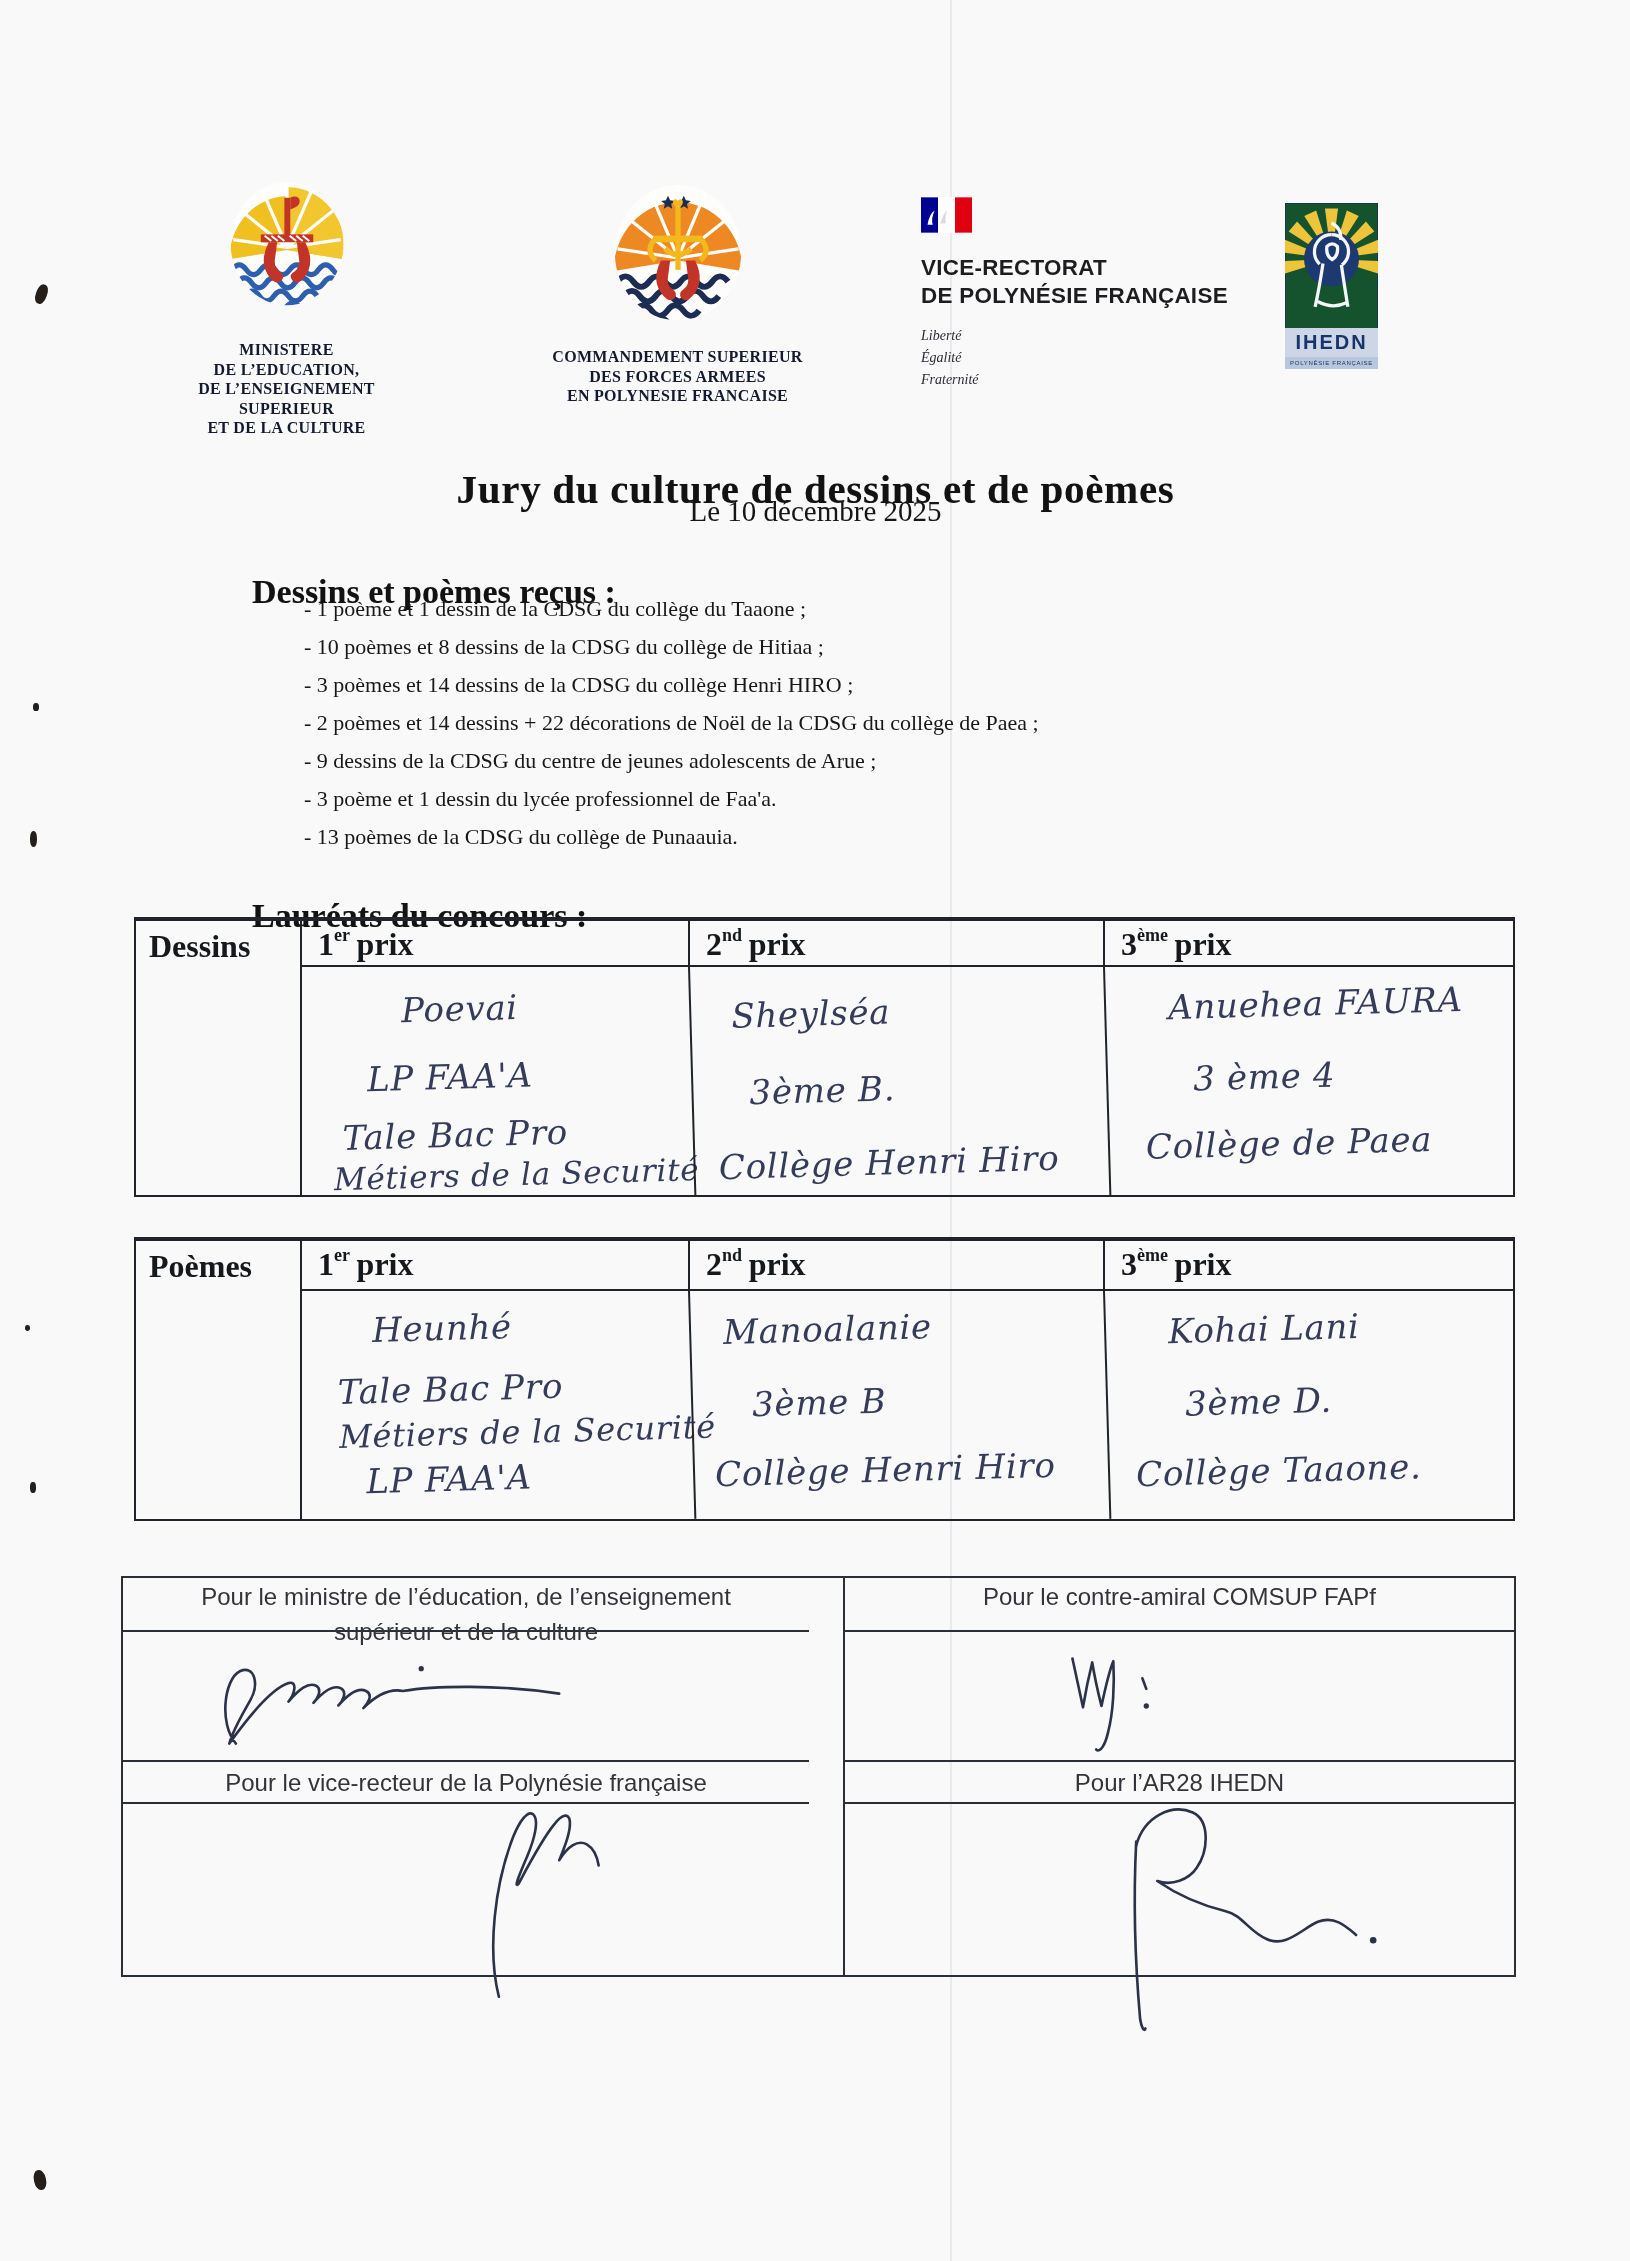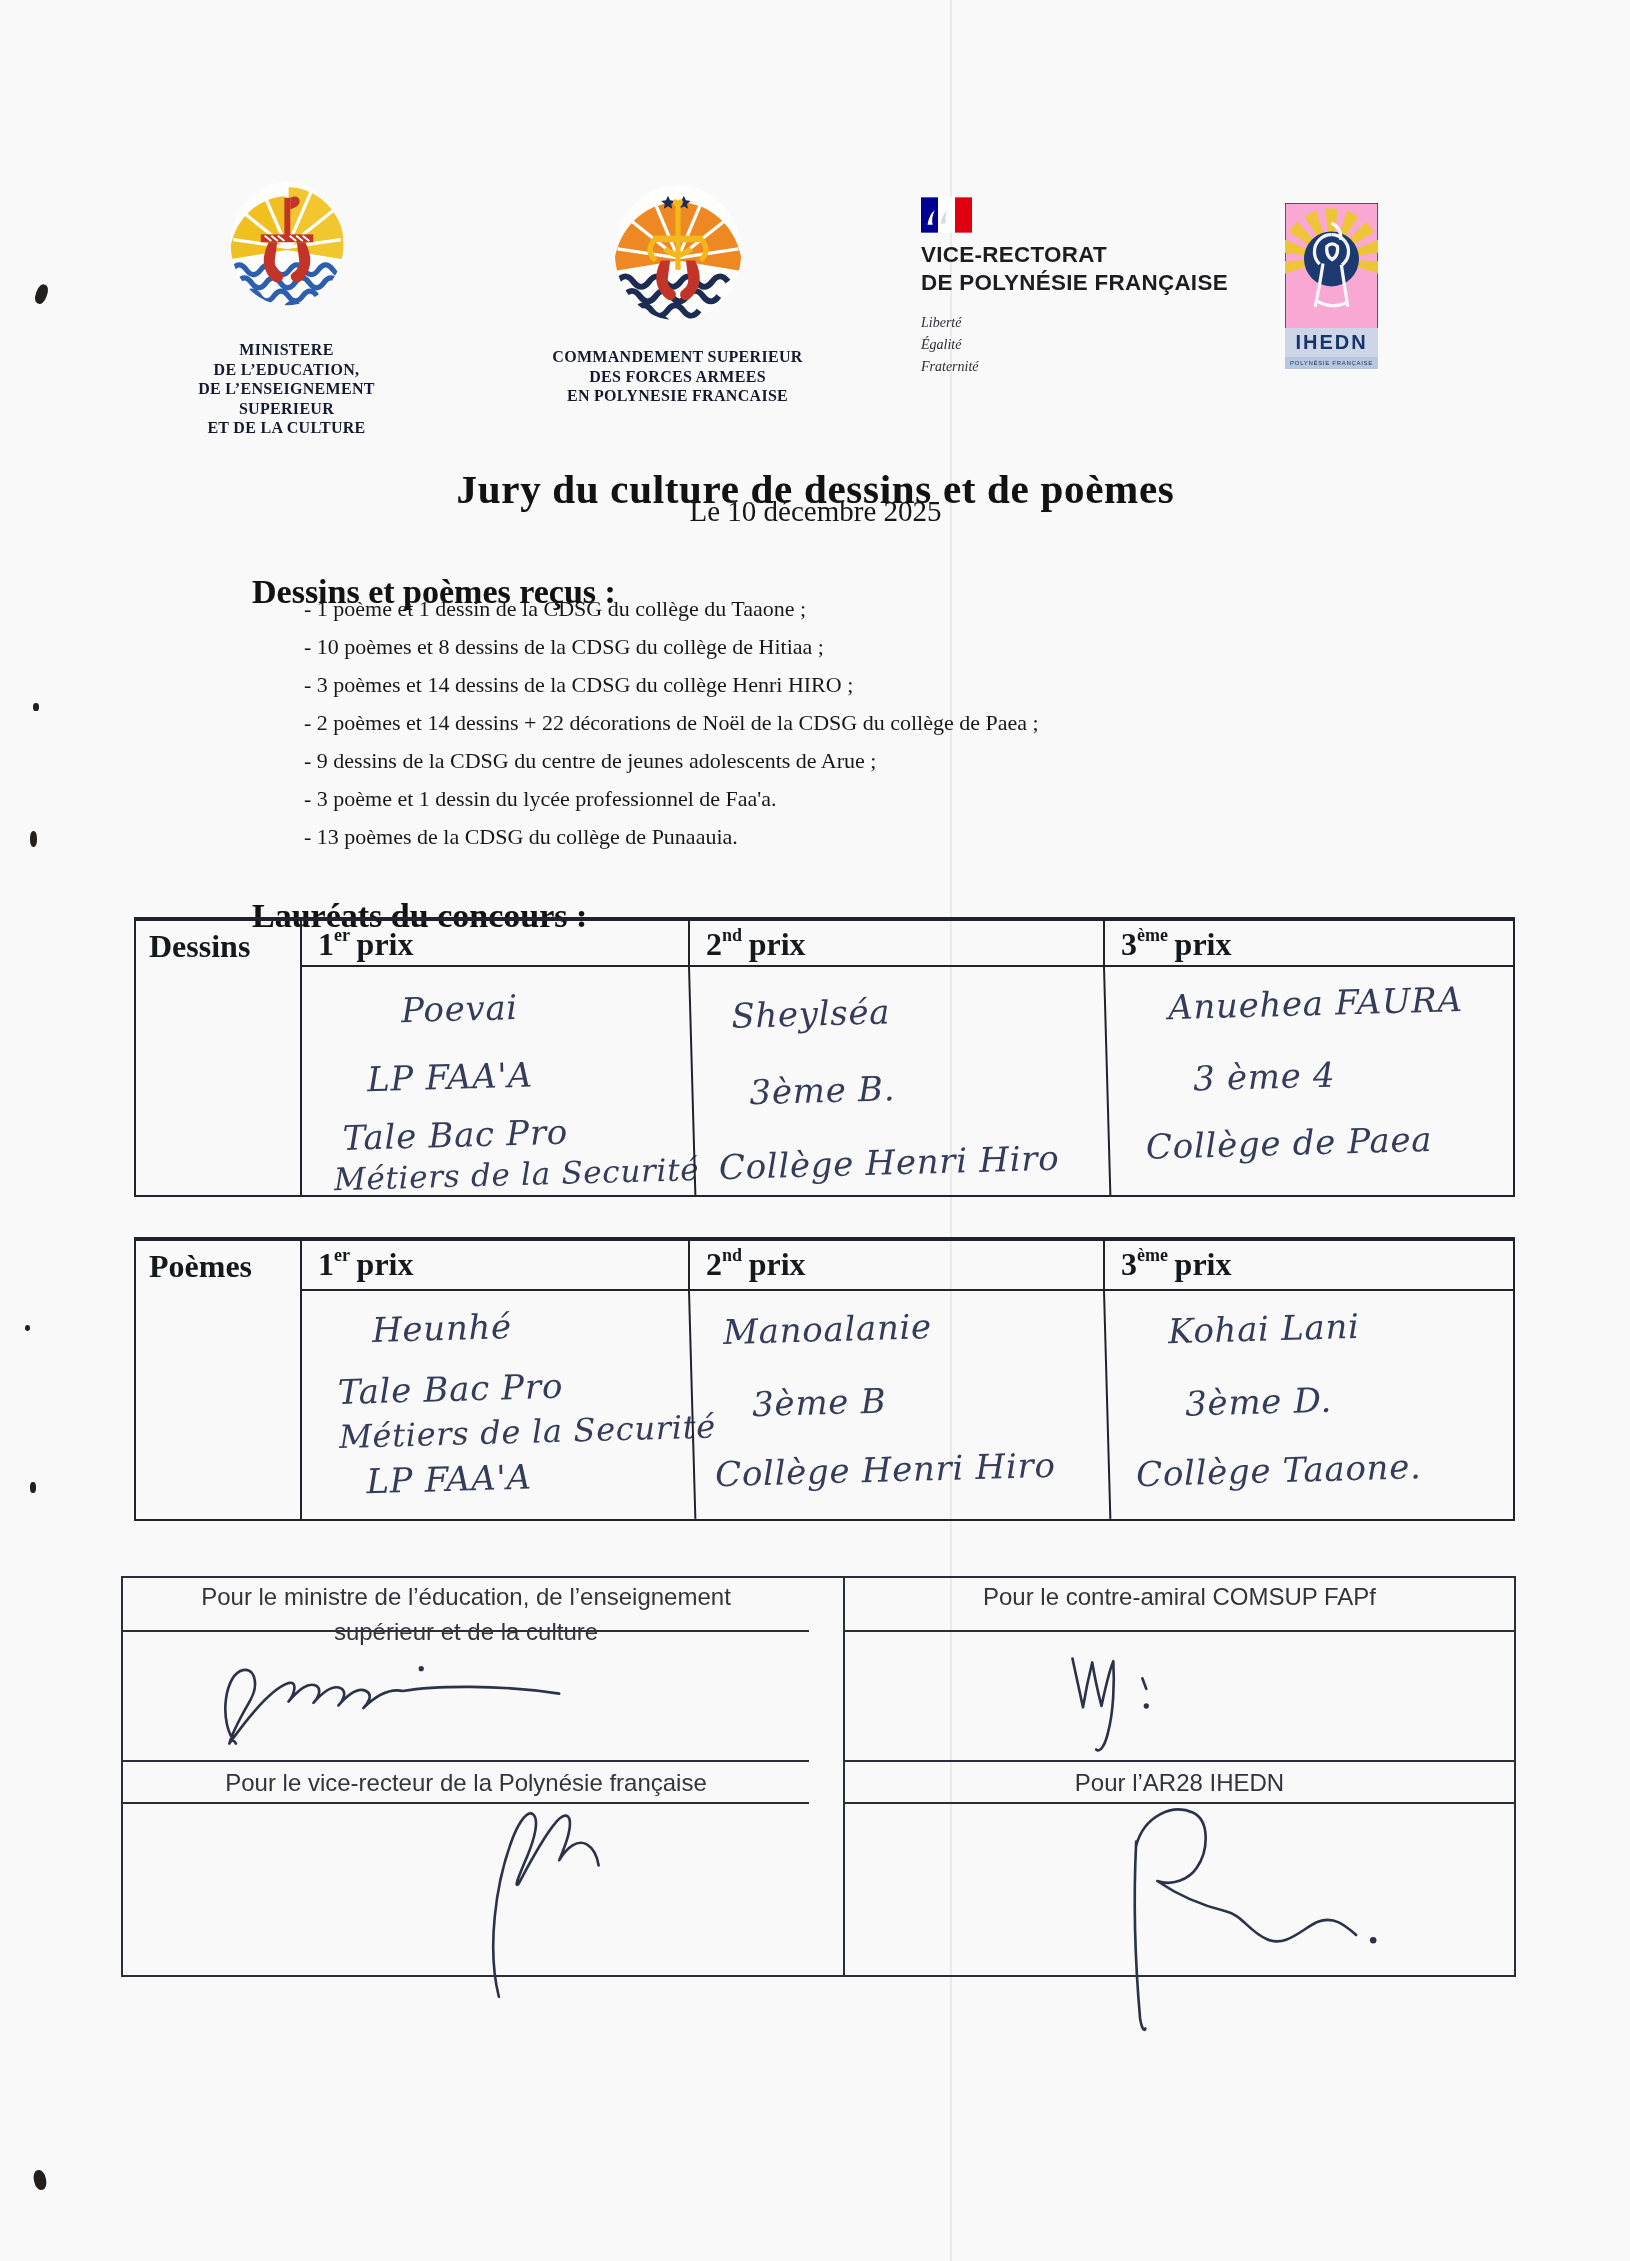--- a/index.html
+++ b/index.html
@@ -9,24 +9,24 @@
     font-family:"Liberation Serif","DejaVu Serif",serif;color:#1b1b1b;
   }
   
   .fold-line{position:absolute;top:0;height:100%;width:2px;background:rgba(100,110,140,0.10);}
   .speck{position:absolute;background:#241f1a;border-radius:45%;}
   
   .logo-block{position:absolute;text-align:center;}
   .org-lines{margin-top:24px;font-weight:bold;color:#141a2e;line-height:1.22;letter-spacing:0.3px;}
   .org-lines div{font-size:16px;}
   #logo-vr{text-align:left;}
-  #logo-vr .vr-name{margin-top:6px;font-family:"Liberation Sans","DejaVu Sans",sans-serif;
+  #logo-vr .vr-name{margin-top:19px;font-family:"Liberation Sans","DejaVu Sans",sans-serif;
      font-weight:bold;font-size:22.4px;color:#1d1d20;line-height:1.25;letter-spacing:0.3px;}
   #logo-vr .motto{margin-top:14.5px;font-style:italic;font-size:14px;color:#2b2b35;line-height:1.6;}
-  #logo-ihedn{width:93px;height:166px;background:#f9a8d4;display:flex;flex-direction:column;
+  #logo-ihedn{width:93px;height:166px;background:#14532d;display:flex;flex-direction:column;
      box-shadow:0 0 0 0.7px #16305e inset;}
   #logo-ihedn .rays-wrap{flex:1;overflow:hidden;}
   #logo-ihedn .band{height:29px;background:#ccd6e6;display:flex;align-items:center;justify-content:center;
      font-family:"Liberation Sans","DejaVu Sans",sans-serif;font-weight:bold;font-size:20px;
      color:#17356b;letter-spacing:2px;}
   #logo-ihedn .substrip{height:12px;background:#b9c7dd;display:flex;align-items:center;justify-content:center;
      font-family:"Liberation Sans","DejaVu Sans",sans-serif;font-size:6px;color:#17356b;letter-spacing:0.7px;}
   
   .doc-title{position:absolute;left:0;right:0;top:438px;text-align:center;
      font-weight:bold;font-size:41px;color:#121212;letter-spacing:0.7px;text-shadow:0 0 0.7px rgba(0,0,0,.3);}

